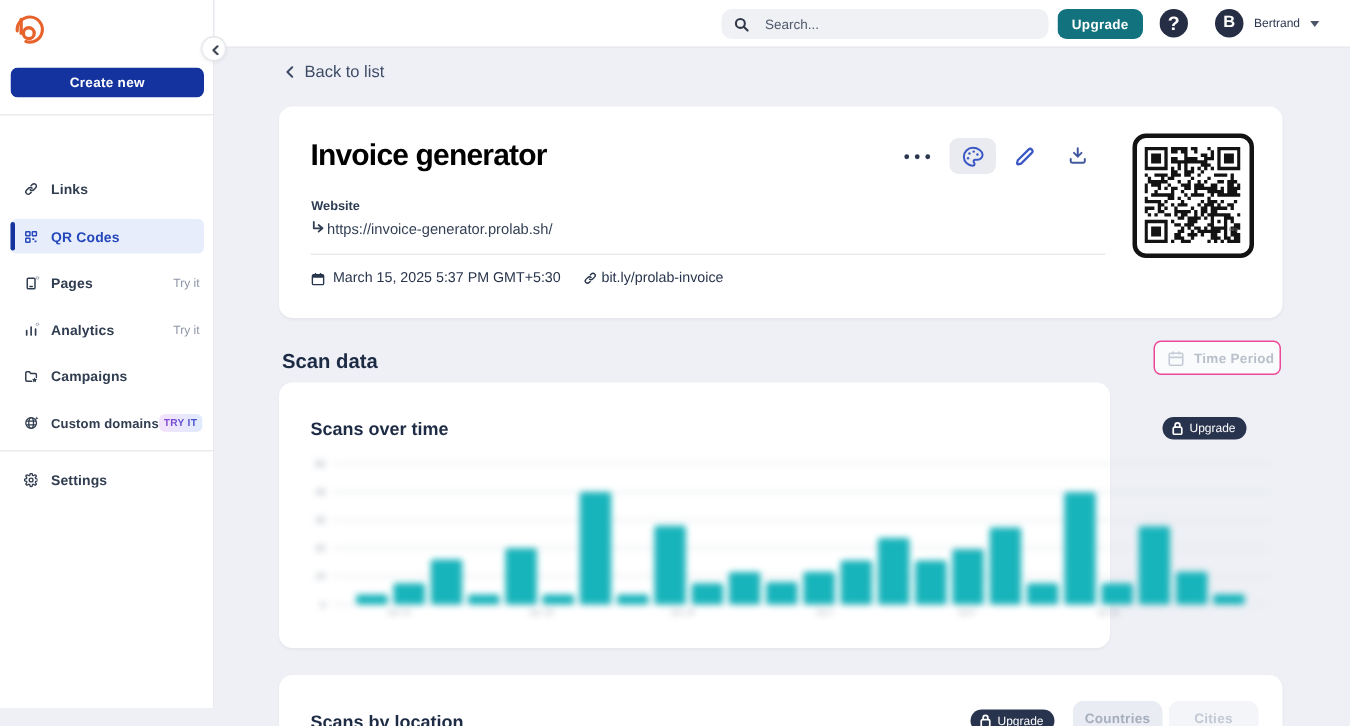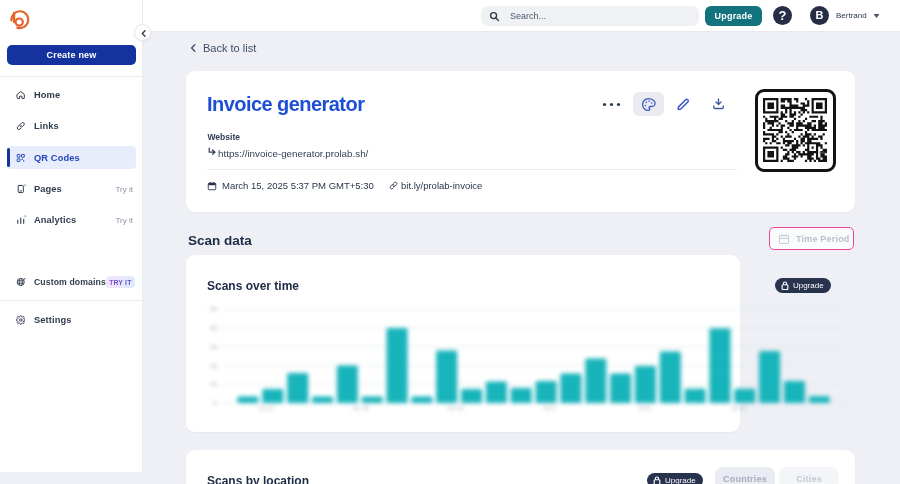--- a/index.html
+++ b/index.html
@@ -28,21 +28,21 @@
 #helpc { position:absolute; left:630px; top:6px; width:19px; height:19px; border-radius:50%; background:#252e44; color:#fff; font-weight:bold; font-size:13px; text-align:center; line-height:19.5px; }
 #avatar { position:absolute; left:667px; top:6px; width:19px; height:19px; border-radius:50%; background:#252e44; color:#fff; font-weight:bold; font-size:11px; text-align:center; line-height:19px; }
 #uname { position:absolute; left:693px; top:11px; font-size:8px; color:#2b3850; }
 #ucaret { position:absolute; left:730px; top:13.5px; }
 
 
 #main { position:absolute; left:143px; top:32px; width:757px; height:452px; background:#eef0f5; }
 #backrow { position:absolute; left:60px; top:10px; font-size:11px; color:#3e4b66; }
 .card { position:absolute; background:#fff; border-radius:9px; box-shadow:0 1px 2px rgba(20,30,60,.04); }
 #card1 { left:43px; top:39px; width:669px; height:141px; }
-#title1 { position:absolute; left:21px; top:22px; font-size:20px; font-weight:bold; color:#1d4ed8; letter-spacing:-.55px;text-align:center; }
+#title1 { position:absolute; left:21px; top:22px; font-size:20px; font-weight:bold; color:#000000; letter-spacing:-.55px;text-align:center; }
 #weblab { position:absolute; left:21.5px; top:61px; font-size:8.5px; font-weight:bold; color:#2c3a52; }
 #weburl { position:absolute; left:32px; top:77px; font-size:9.8px; color:#333f54; }
 #div1 { position:absolute; left:21px; top:97.5px; width:530px; border-top:1px solid #e9ebef; }
 #daterow { position:absolute; left:21px; top:109px; font-size:9.5px; color:#29354c; }
 #bitrow { position:absolute; left:203px; top:109px; font-size:9.5px; color:#29354c; }
 #qrbox { position:absolute; left:569px; top:18px; width:81px; height:83px; background:#fff; border:3px solid #131313; border-radius:9px; }
 #scandata { position:absolute; left:45px; top:200.5px; font-size:13.5px; font-weight:bold; color:#1c2a44; }
 #tpbtn { position:absolute; left:626px; top:195px; width:85px; height:23px; background:#fafbfc; border:1px solid #ec4899; border-radius:5px; }
 #tpbtn span { position:absolute; left:26px; top:6px; font-size:9px; font-weight:bold; color:#b9c0cc; letter-spacing:.2px; }
 #card2 { left:43px; top:223px; width:554px; height:177px; }
@@ -63,26 +63,20 @@
     <path d="M 2.5 11.58 A 8.4 8.4 0 1 1 8.25 18.69" fill="none" stroke="#e8632c" stroke-width="2.1" stroke-linecap="round"></path>
     <path d="M5.1 3.9 V13.2" fill="none" stroke="#e8632c" stroke-width="2.2" stroke-linecap="round"></path>
     <circle cx="10.2" cy="13.1" r="3.6" fill="none" stroke="#e8632c" stroke-width="2.2"></circle>
   </svg>
   <div id="createnew">Create new</div>
   <div class="sdiv" style="top:76px"></div>
   <div class="sdiv" style="top:300px"></div>
   <div id="qrhl"></div>
   <div id="qrbar"></div>
 
-  <div class="mrow" style="top:83px">
-    <svg class="mico" viewBox="0 0 24 24" fill="none" stroke="#303c4f" stroke-width="2.5" stroke-linecap="round" stroke-linejoin="round">
-        <path d="M3 10.5 L12 3 L21 10.5 V20 a1 1 0 0 1 -1 1 H15 v-6 h-6 v6 H4 a1 1 0 0 1 -1 -1 Z"></path>
-      </svg>
-    <span class="mlab">Home</span>
-  </div>
   <div class="mrow" style="top:114px">
     <svg class="mico" viewBox="0 0 24 24" fill="none" stroke="#303c4f" stroke-width="2.5" stroke-linecap="round" stroke-linejoin="round">
         <path d="M10.5 13.5 a4 4 0 0 0 5.7 0 l3.5-3.5 a4 4 0 0 0 -5.7-5.7 l-2 2"></path>
         <path d="M13.5 10.5 a4 4 0 0 0 -5.7 0 l-3.5 3.5 a4 4 0 0 0 5.7 5.7 l2-2"></path>
       </svg>
     <span class="mlab">Links</span>
   </div>
   <div class="mrow" style="top:145.5px">
     <svg class="mico" viewBox="0 0 24 24" fill="none" stroke="#2447bb" stroke-width="2.5" stroke-linejoin="round">
         <rect x="3" y="3" width="7" height="7" rx="1"></rect>
@@ -103,20 +97,27 @@
   </div>
   <div class="mrow" style="top:208px">
     <svg class="mico" style="overflow:visible" viewBox="0 0 24 24" fill="none" stroke="#303c4f" stroke-width="2.8" stroke-linecap="round">
         <path d="M4.5 13 v7.5"></path>
         <path d="M12 7 v13.5"></path>
         <path d="M19.5 10.5 v10"></path>
         <circle cx="22.5" cy="2.5" r="2.2" stroke-width="1.5" stroke="#9aa3b2"></circle>
       </svg>
     <span class="mlab">Analytics</span>
       <span class="tryit">Try it</span>
+  </div>
+  <div class="mrow" style="top:239px">
+    <svg class="mico" viewBox="0 0 24 24" fill="none" stroke="#303c4f" stroke-width="2.5" stroke-linecap="round" stroke-linejoin="round">
+        <path d="M21 13.5 V9 a2 2 0 0 0 -2-2 h-7.5 L9 4 H5 a2 2 0 0 0 -2 2 v12 a2 2 0 0 0 2 2 h8"></path>
+        <path d="M17.8 13.5 l1.35 2.7 3 .45 -2.2 2.1 .5 3 -2.65-1.4 -2.65 1.4 .5-3 -2.2-2.1 3-.45 Z" fill="#303c4f" stroke="none"></path>
+      </svg>
+    <span class="mlab">Campaigns</span>
   </div>
   <div class="mrow" style="top:270px">
     <svg class="mico" style="overflow:visible" viewBox="0 0 24 24" fill="none" stroke="#303c4f" stroke-width="2.2">
         <circle cx="12" cy="12" r="9"></circle>
         <ellipse cx="12" cy="12" rx="4" ry="9"></ellipse>
         <path d="M3.8 9 h16.4 M3.8 15 h16.4"></path>
         <path d="M21.5 1 l.8 2.2 2.2 .8 -2.2 .8 -.8 2.2 -.8 -2.2 -2.2 -.8 2.2 -.8 Z" fill="#303c4f" stroke="none"></path>
       </svg>
     <span class="mlab" style="font-size:8.7px">Custom domains</span>
       <span class="tribadge"><b>TRY IT</b></span>

